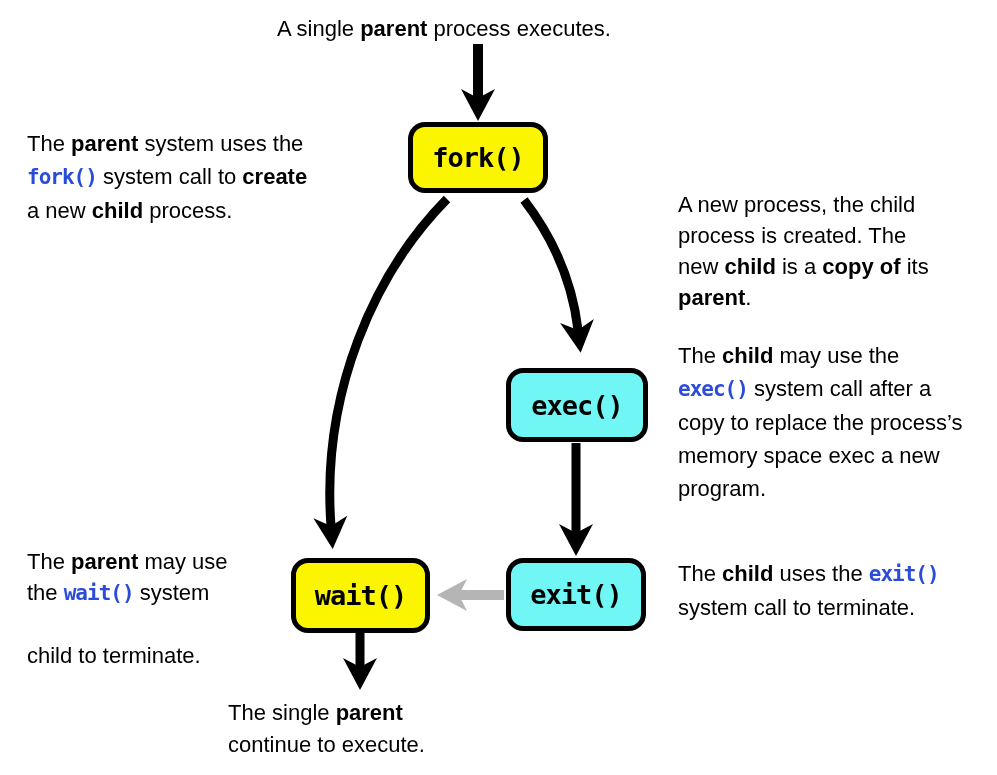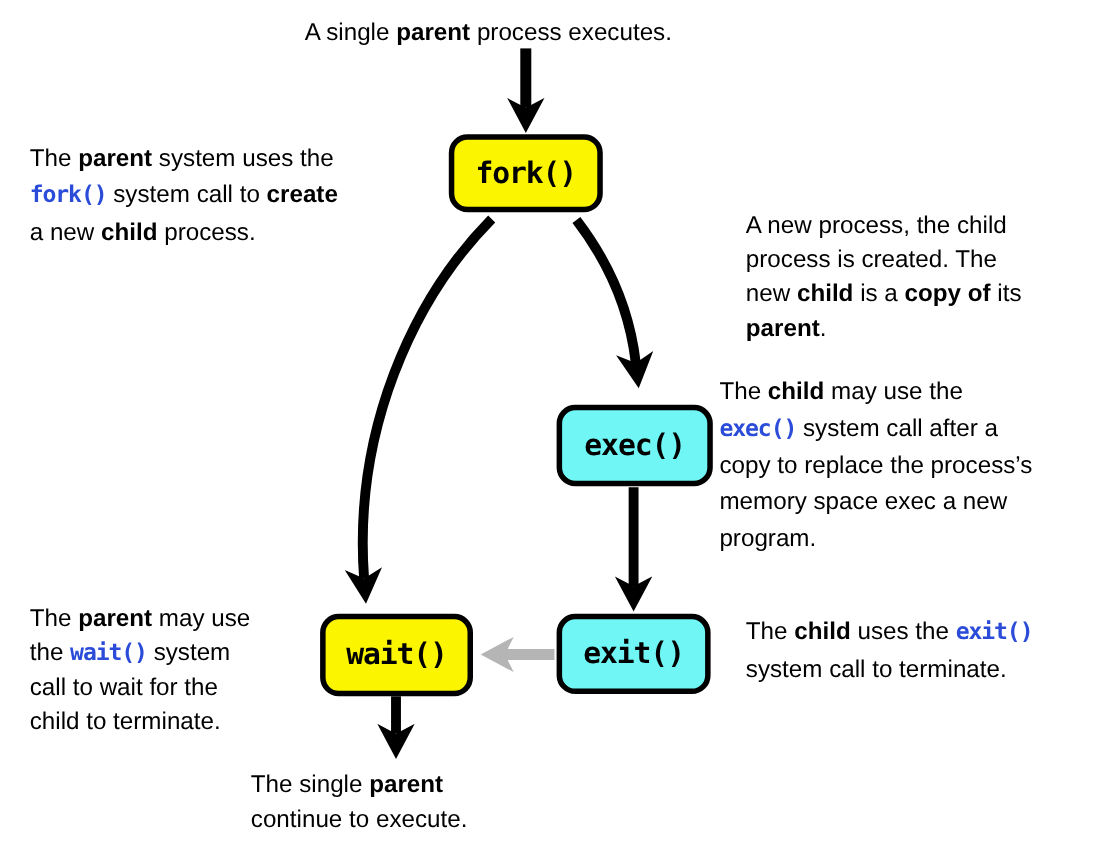--- a/index.html
+++ b/index.html
@@ -57,21 +57,21 @@
   .ann .seg-c {
     font-family: "DejaVu Sans Mono", monospace;
     font-weight: 700;
     color: var(--code-text);
     font-size: 21px;
     letter-spacing: -1px;
   }
   .caption-top    { left: 277px; top: 13px; }
   .ann-fork-left  { left: 27px;  top: 127px; line-height: 33px; }
   .ann-fork-right { left: 678px; top: 169px; line-height: 31px; margin-top: 20px; }
-  .ann-exec       { left: 654px; top: 339px; line-height: 33px; }
+  .ann-exec       { left: 678px; top: 339px; line-height: 33px; }
   .ann-wait       { left: 27px;  top: 546px; line-height: 31px; }
   .ann-exit       { left: 678px; top: 557px; line-height: 33px; }
   .caption-bottom { left: 228px; top: 697px; }
 </style>
 </head>
 <body>
 
 <div class="canvas">
 
   <svg class="arrow-layer" viewBox="0 0 997 775" xmlns="http://www.w3.org/2000/svg">
@@ -92,21 +92,21 @@
   </svg>
 
   <div class="ann caption-top"><span class="seg-p">A single </span><span class="seg-b">parent</span><span class="seg-p"> process executes.</span></div>
 
   <div class="ann ann-fork-left"><span class="seg-p">The </span><span class="seg-b">parent</span><span class="seg-p"> system uses the</span><br><span class="seg-c">fork()</span><span class="seg-p"> system call to </span><span class="seg-b">create</span><br><span class="seg-p">a new </span><span class="seg-b">child</span><span class="seg-p"> process.</span></div>
 
   <div class="ann ann-fork-right"><span class="seg-p">A new process, the child</span><br><span class="seg-p">process is created. The</span><br><span class="seg-p">new </span><span class="seg-b">child</span><span class="seg-p"> is a </span><span class="seg-b">copy of</span><span class="seg-p"> its</span><br><span class="seg-b">parent</span><span class="seg-p">.</span></div>
 
   <div class="ann ann-exec"><span class="seg-p">The </span><span class="seg-b">child</span><span class="seg-p"> may use the</span><br><span class="seg-c">exec()</span><span class="seg-p"> system call after a</span><br><span class="seg-p">copy to replace the process’s</span><br><span class="seg-p">memory space exec a new</span><br><span class="seg-p">program.</span></div>
 
-  <div class="ann ann-wait"><span class="seg-p">The </span><span class="seg-b">parent</span><span class="seg-p"> may use</span><br><span class="seg-p">the </span><span class="seg-c">wait()</span><span class="seg-p"> system</span><br><span class="seg-p">call to wait for the</span><br><span class="seg-p">child to terminate.</span></div>
+  <div class="ann ann-wait"><span class="seg-p">The </span><span class="seg-b">parent</span><span class="seg-p"> may use</span><br><span class="seg-p">the </span><span class="seg-c">wait()</span><span class="seg-p"> system</span><br><br><span class="seg-p">child to terminate.</span></div>
 
   <div class="ann caption-bottom"><span class="seg-p">The single </span><span class="seg-b">parent</span><br><span class="seg-p">continue to execute.</span></div>
 
   <div class="ann ann-exit"><span class="seg-p">The </span><span class="seg-b">child</span><span class="seg-p"> uses the </span><span class="seg-c">exit()</span><br><span class="seg-p">system call to terminate.</span></div>
 
   <div class="node node-parent node-fork">
     <span>fork()</span>
   </div>
 
   <div class="node node-child node-exec">

